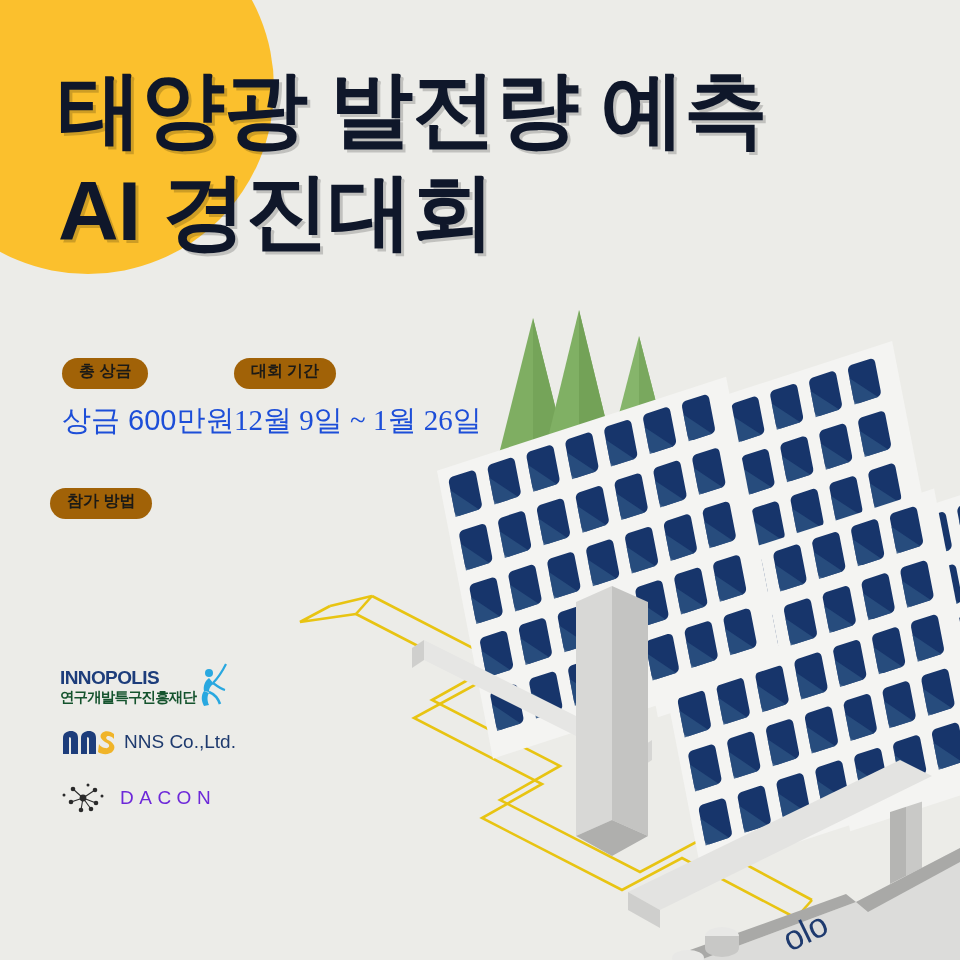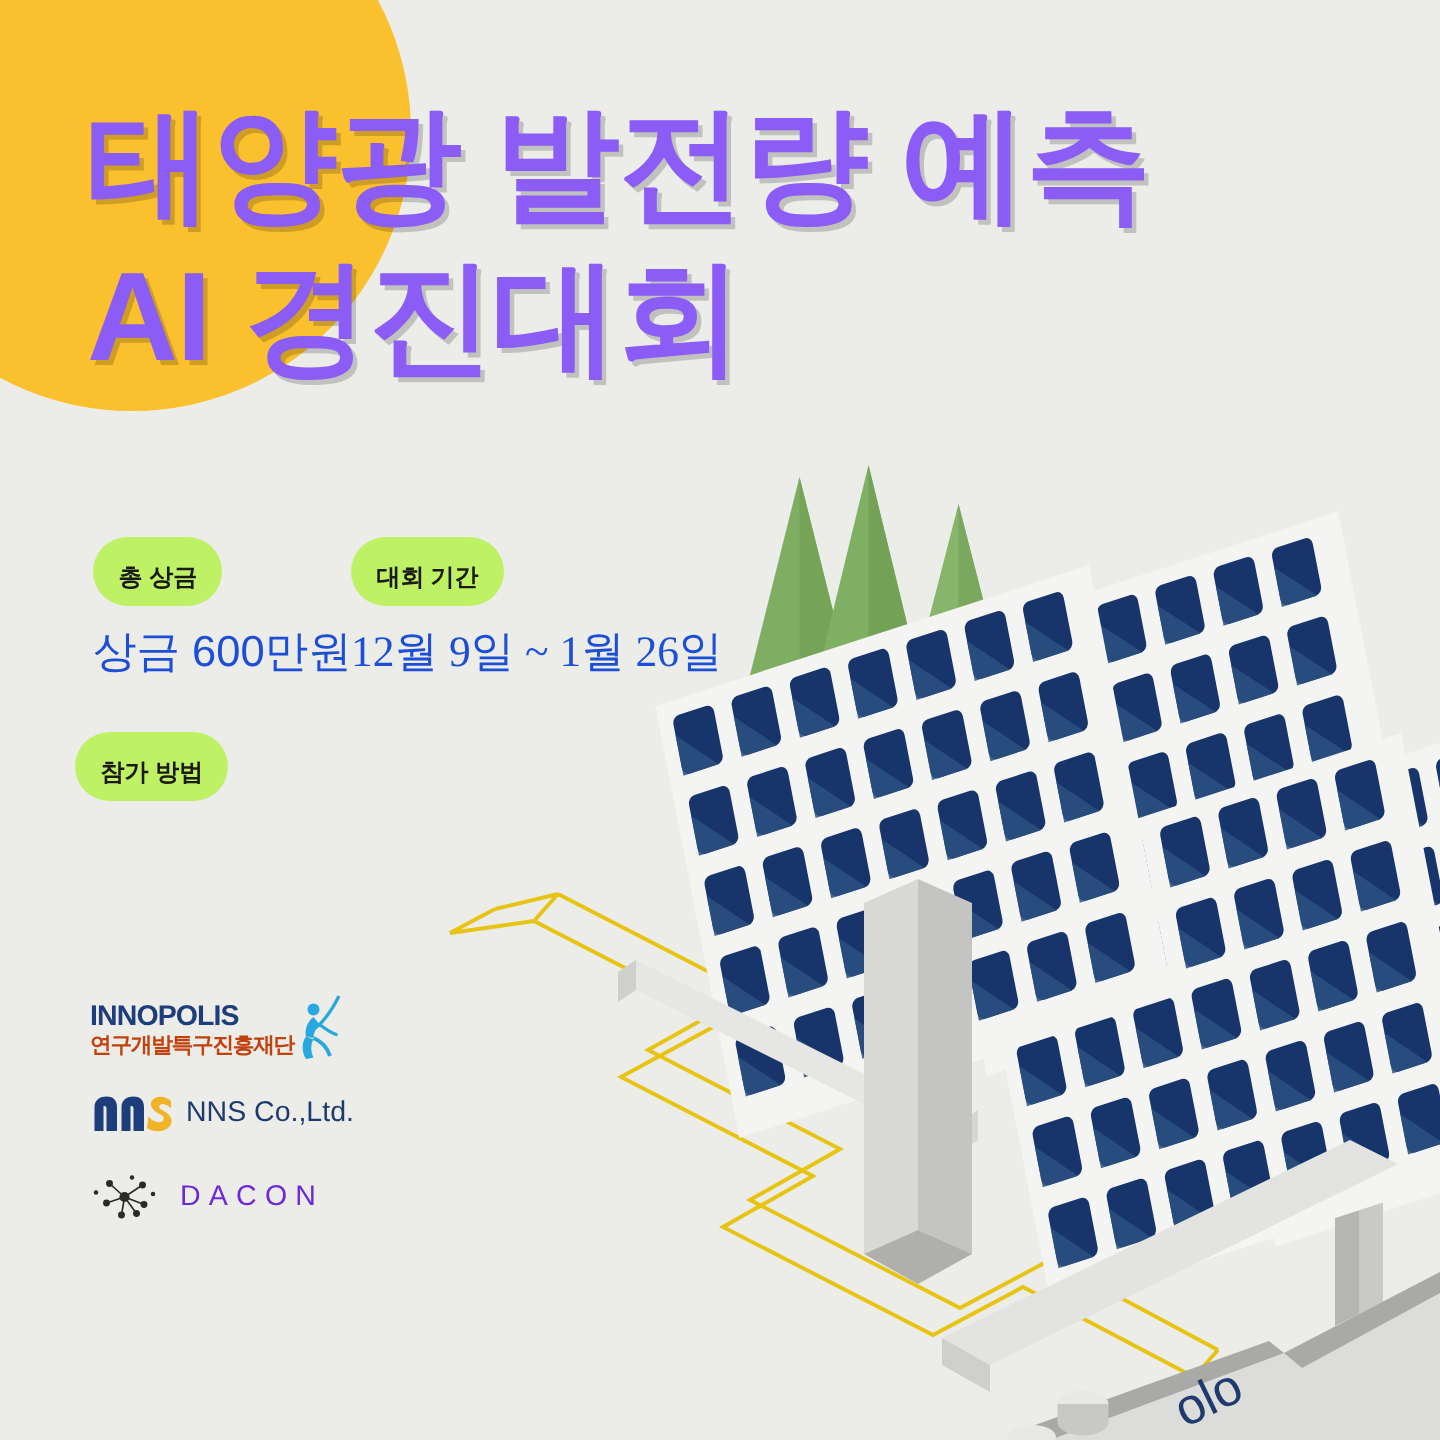--- a/index.html
+++ b/index.html
@@ -44,21 +44,21 @@
     position: absolute;
     left: 58px;
     top: 58px;
     width: 820px;
   }
   .title-line {
     font-size: 84px;
     font-weight: 700;
     line-height: 1.22;
     letter-spacing: -1px;
-    color: #8b5cf6;
+    color: #0f172a;
     margin: 0;
     text-shadow: 3px 3px 0 rgba(0,0,0,0.18);
     white-space: nowrap;
   }
 
   
   .info-area {
     position: absolute;
     left: 62px;
     top: 358px;
@@ -71,26 +71,26 @@
   .info-col {
     display: flex;
     flex-direction: column;
     align-items: flex-start;
   }
   .info-col.prize  { width: 172px; }
   .info-col.period { width: 300px; font-family: Liberation Serif, serif; }
 
   .badge {
     display: inline-block;
-    background: #bef264;
+    background: #a16207;
     color: #1C1A16;
     font-size: 16px;
     font-weight: 700;
     line-height: 1;
-    padding: 20px 17px 10px;
+    padding: 5px 17px 10px;
     border-radius: 999px;
     white-space: nowrap;
   }
   .info-value {
     margin-top: 14px;
     font-size: 29px;
     font-weight: 400;
     color: #1d4ed8;
     line-height: 1.2;
     white-space: nowrap;
@@ -124,21 +124,21 @@
   .innopolis-text { display: flex; flex-direction: column; line-height: 1; }
   .innopolis-main {
     font-size: 19px;
     font-weight: 700;
     color: #1D3D7B;
     letter-spacing: -0.6px;
   }
   .innopolis-sub {
     font-size: 14.5px;
     font-weight: 700;
-    color: #c2410c;
+    color: #14532d;
     letter-spacing: -0.9px;
     margin-top: 3px;
   }
 
   .kaeri-text {
     font-size: 17px;
     font-weight: 700;
     color: #1E1E1E;
     letter-spacing: -0.5px;
     margin-left: 8px;

